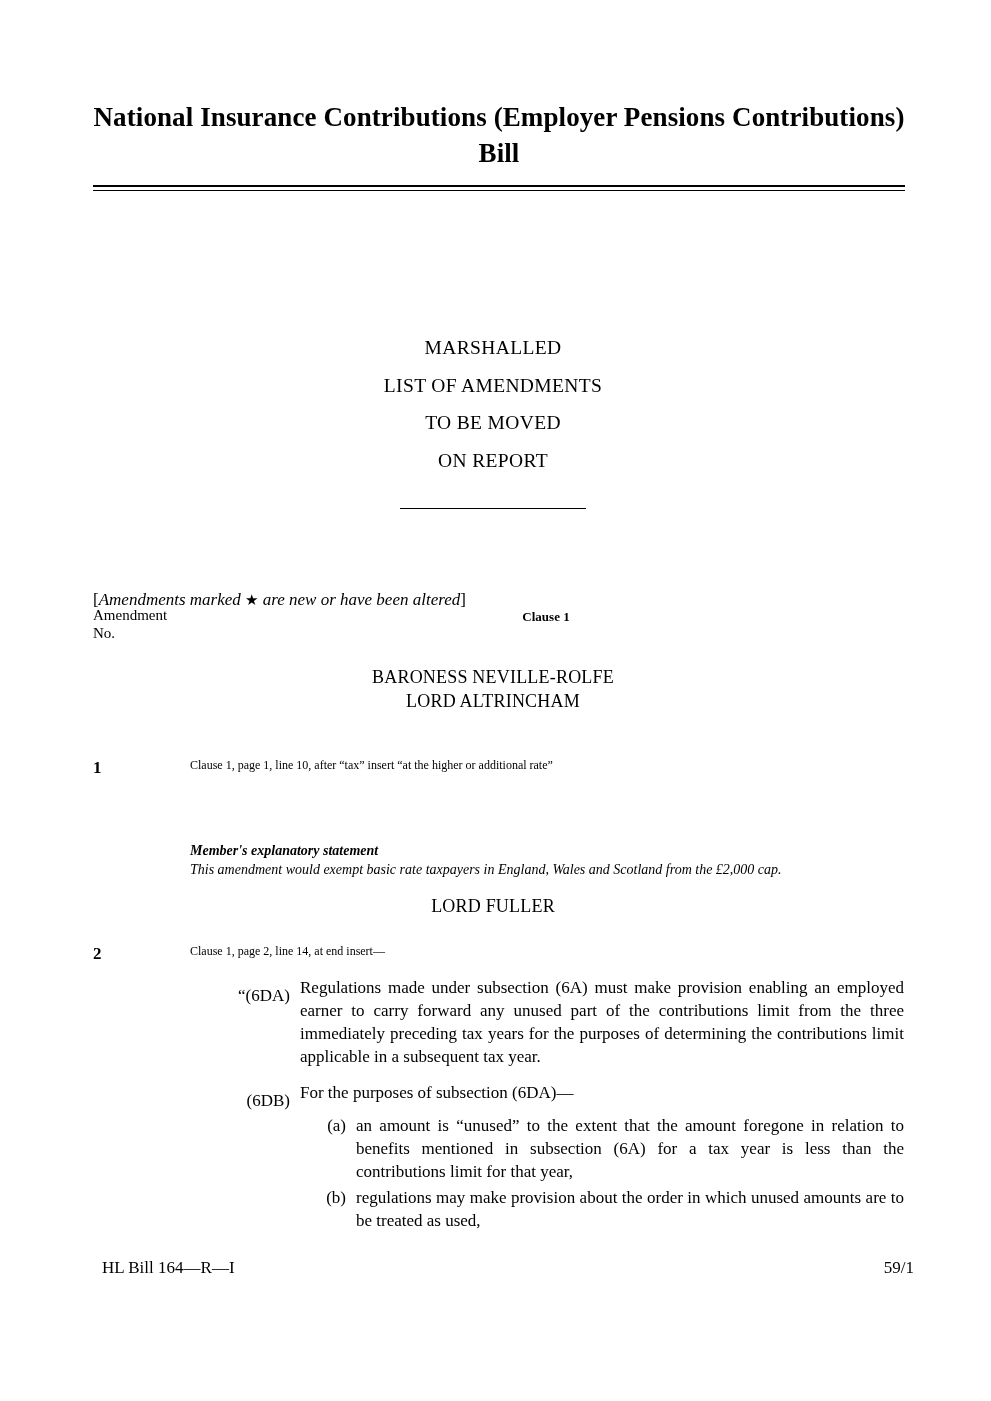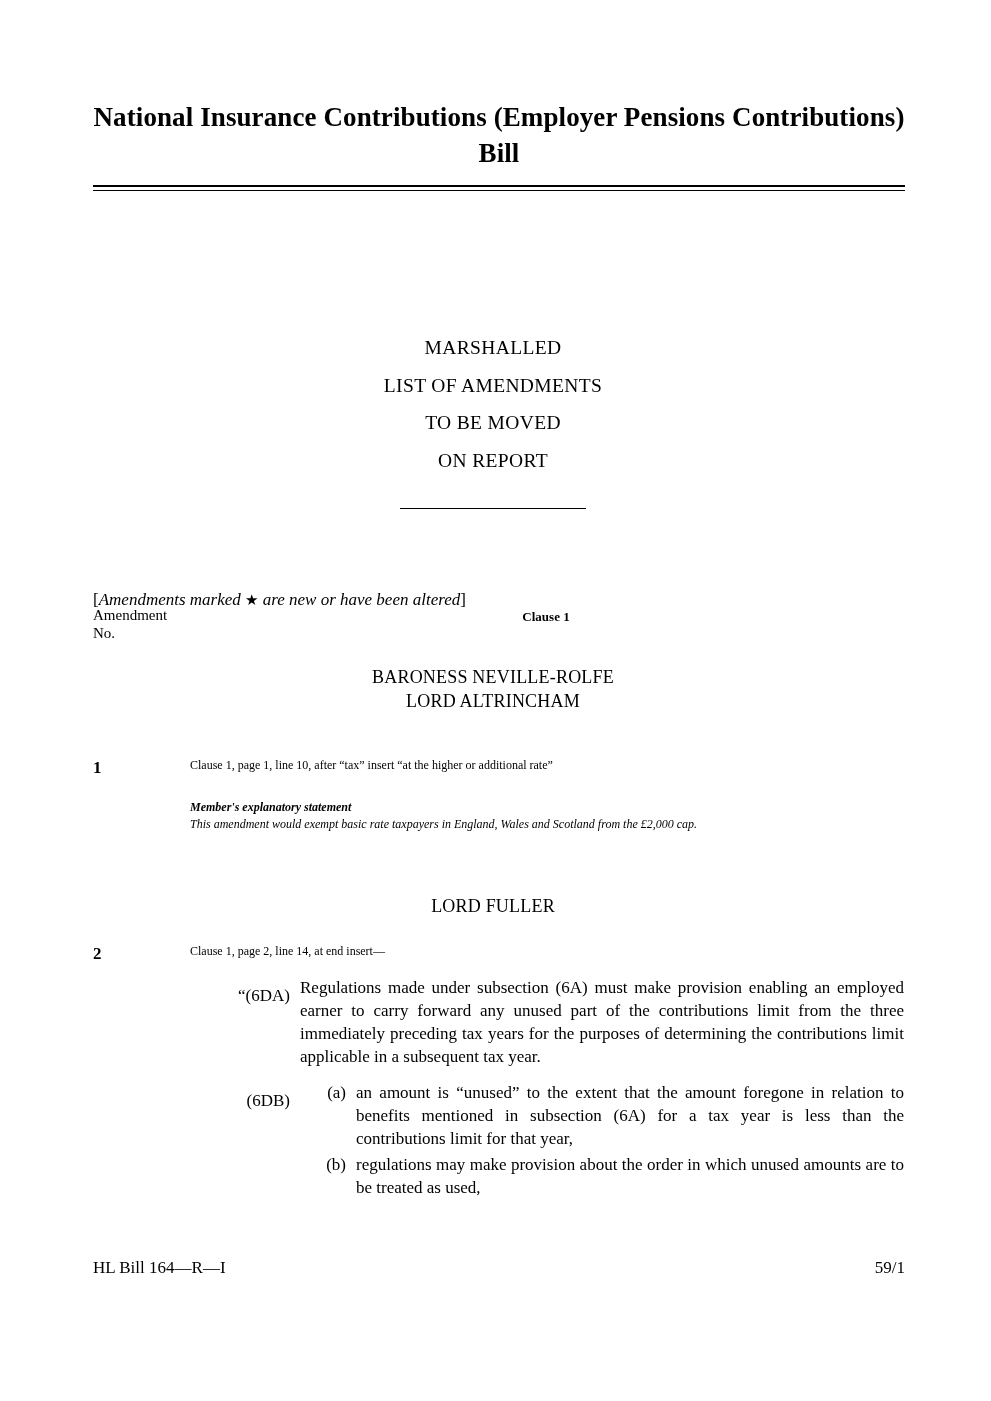--- a/index.html
+++ b/index.html
@@ -134,23 +134,23 @@
     font-size: 12px;
     line-height: 1.33;
   }
   .amd-1 { top: 758px; }
   .amd-2 { top: 944px; }
 
   
   .explanatory {
     position: absolute;
     left: 190px;
-    top: 800px;
+    top: 842px;
     width: 716px;
-    font-size: 12px;
+    font-size: 14px;
     line-height: 1.31;
     font-style: italic;
   }
   .explanatory .es-head {
     font-weight: bold;
     font-style: italic;
     margin-bottom: 1px;
   }
   .explanatory .es-text { font-style: italic; }
 
@@ -195,21 +195,21 @@
     left: 0;
     top: 0;
     width: 46px;
     text-align: right;
   }
   .no-justify { text-align: left; }
 
   
   .footer {
     position: absolute;
-    left: 93px;
+    left: 102px;
     top: 1258px;
     width: 812px;
     font-size: 17px;
     display: flex;
     justify-content: space-between;
     align-items: flex-start;
   }
 </style>
 </head>
 <body>
@@ -266,20 +266,21 @@
 
   <div class="inserted">
 
     <div class="sub-item">
       <span class="lbl">“(6DA)</span>
       <span class="txt">Regulations made under subsection (6A) must make provision enabling an employed earner to carry forward any unused part of the contributions limit from the three immediately preceding tax years for the purposes of determining the contributions limit applicable in a subsequent tax year.</span>
     </div>
 
     <div class="sub-item no-justify">
       <span class="lbl">(6DB)</span>
+      <span class="txt">For the purposes of subsection (6DA)—</span>
 
       <div class="lettered-list">
         <div class="letter-item">
           <span class="lbl">(a)</span>
           <span class="txt">an amount is “unused” to the extent that the amount foregone in relation to benefits mentioned in subsection (6A) for a tax year is less than the contributions limit for that year,</span>
         </div>
         <div class="letter-item">
           <span class="lbl">(b)</span>
           <span class="txt">regulations may make provision about the order in which unused amounts are to be treated as used,</span>
         </div>

